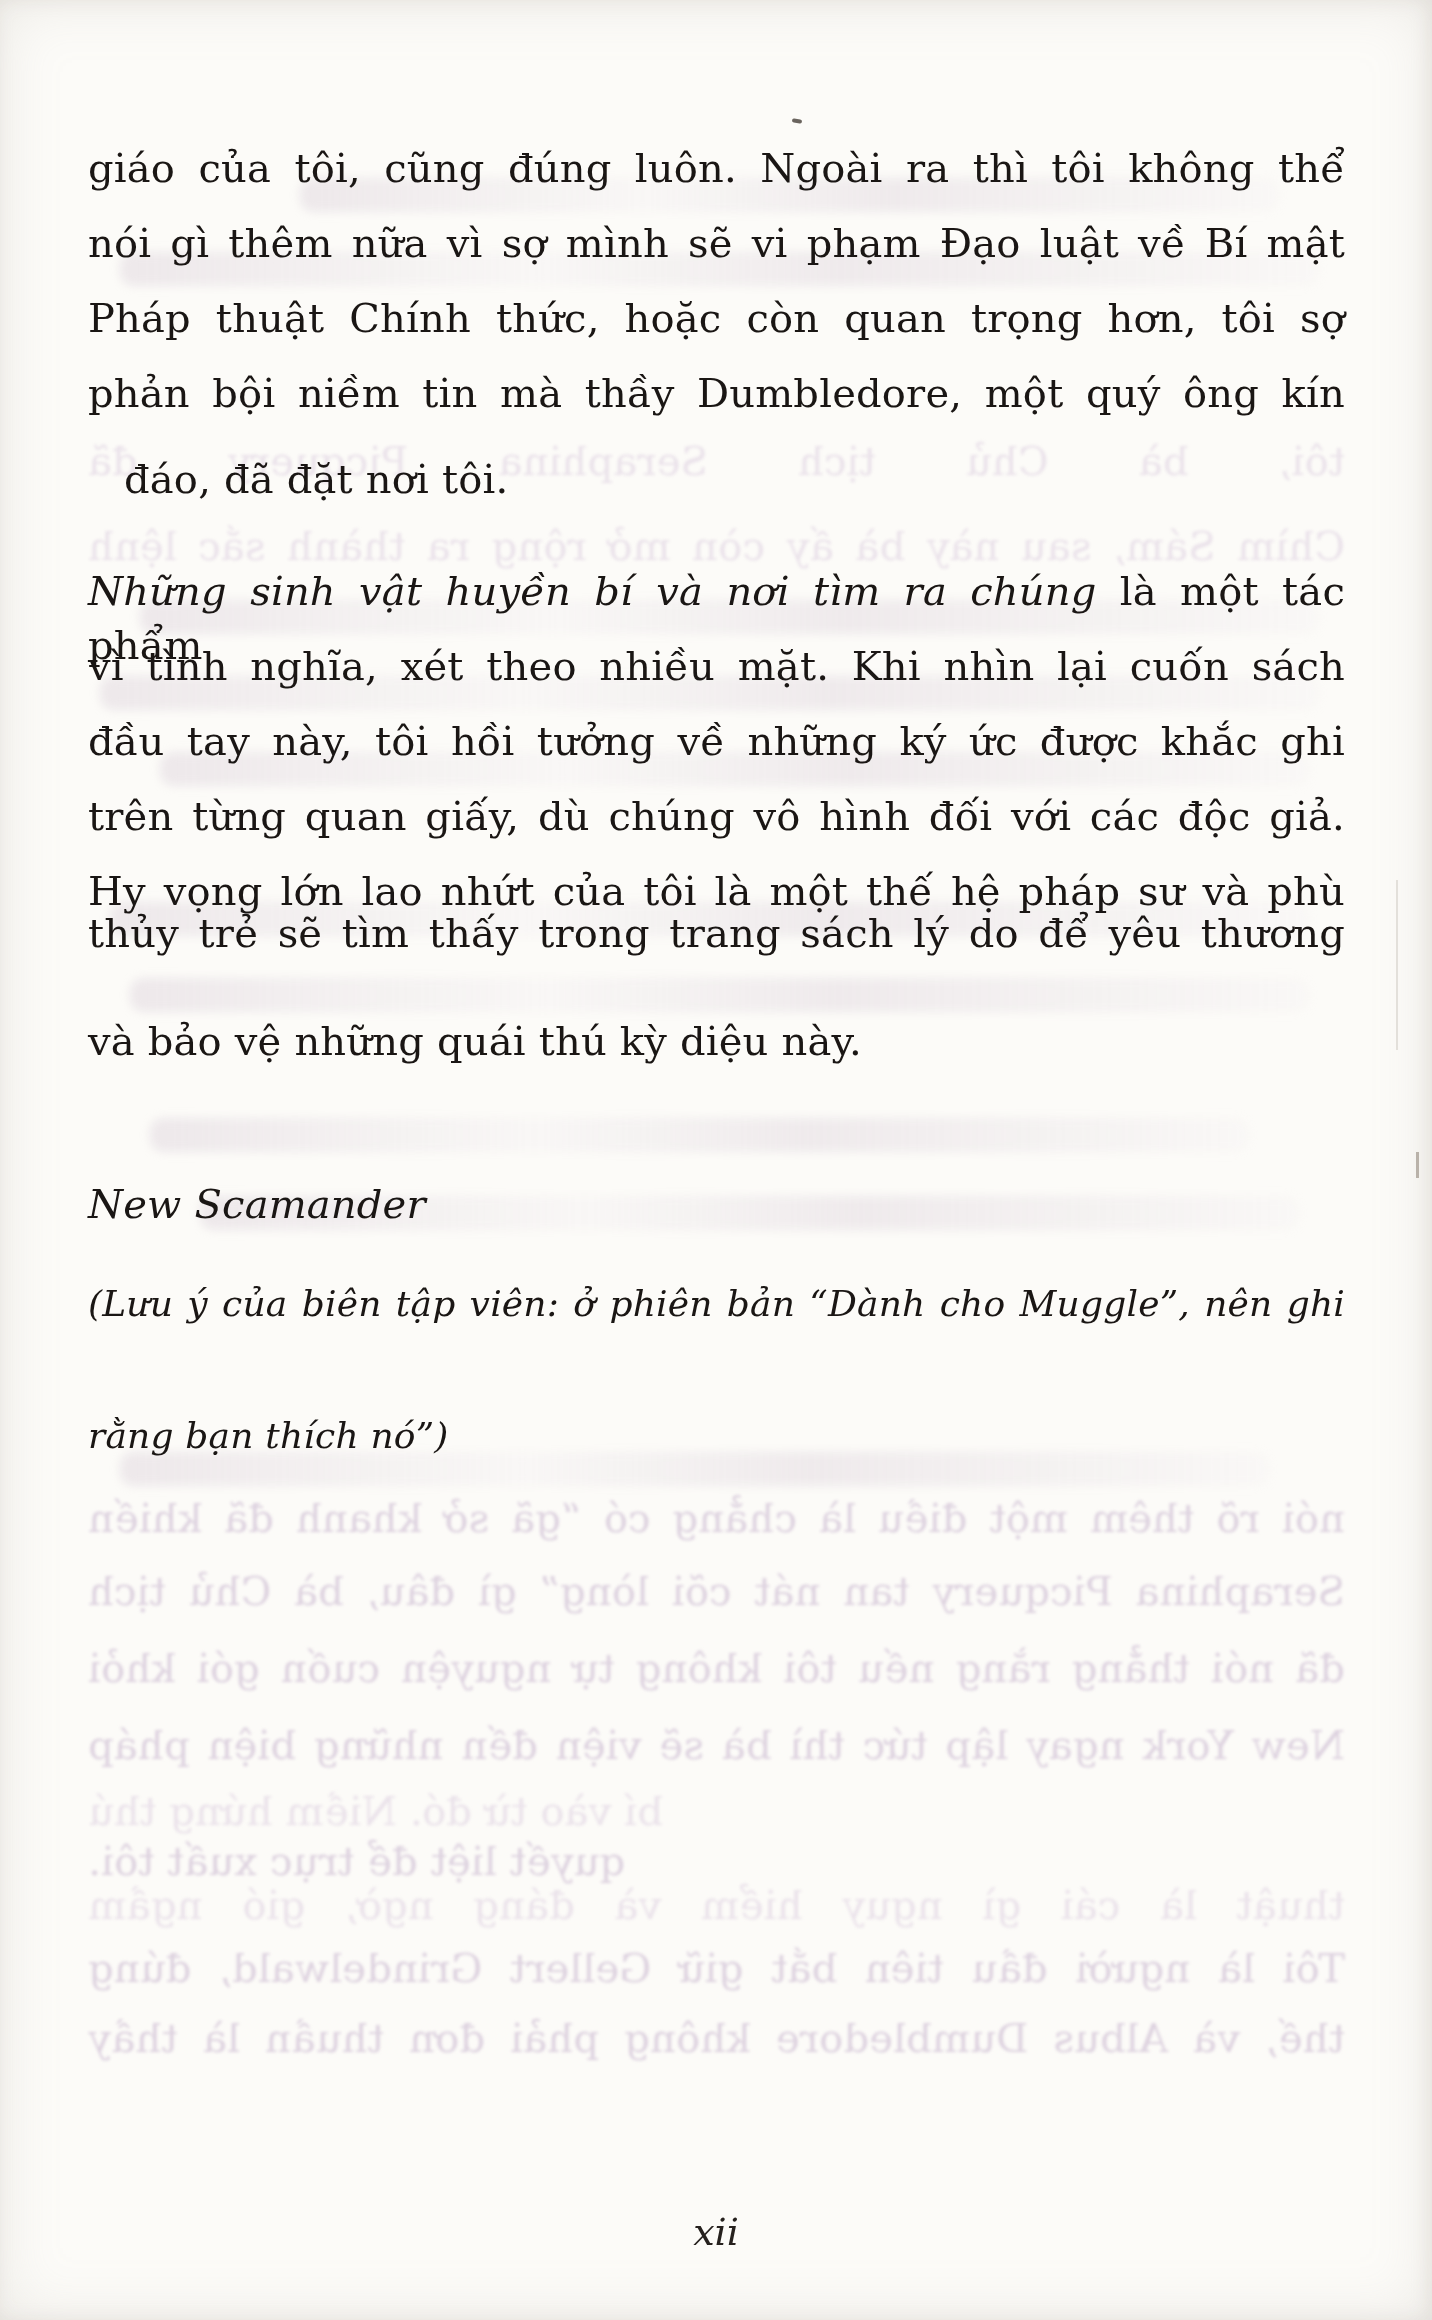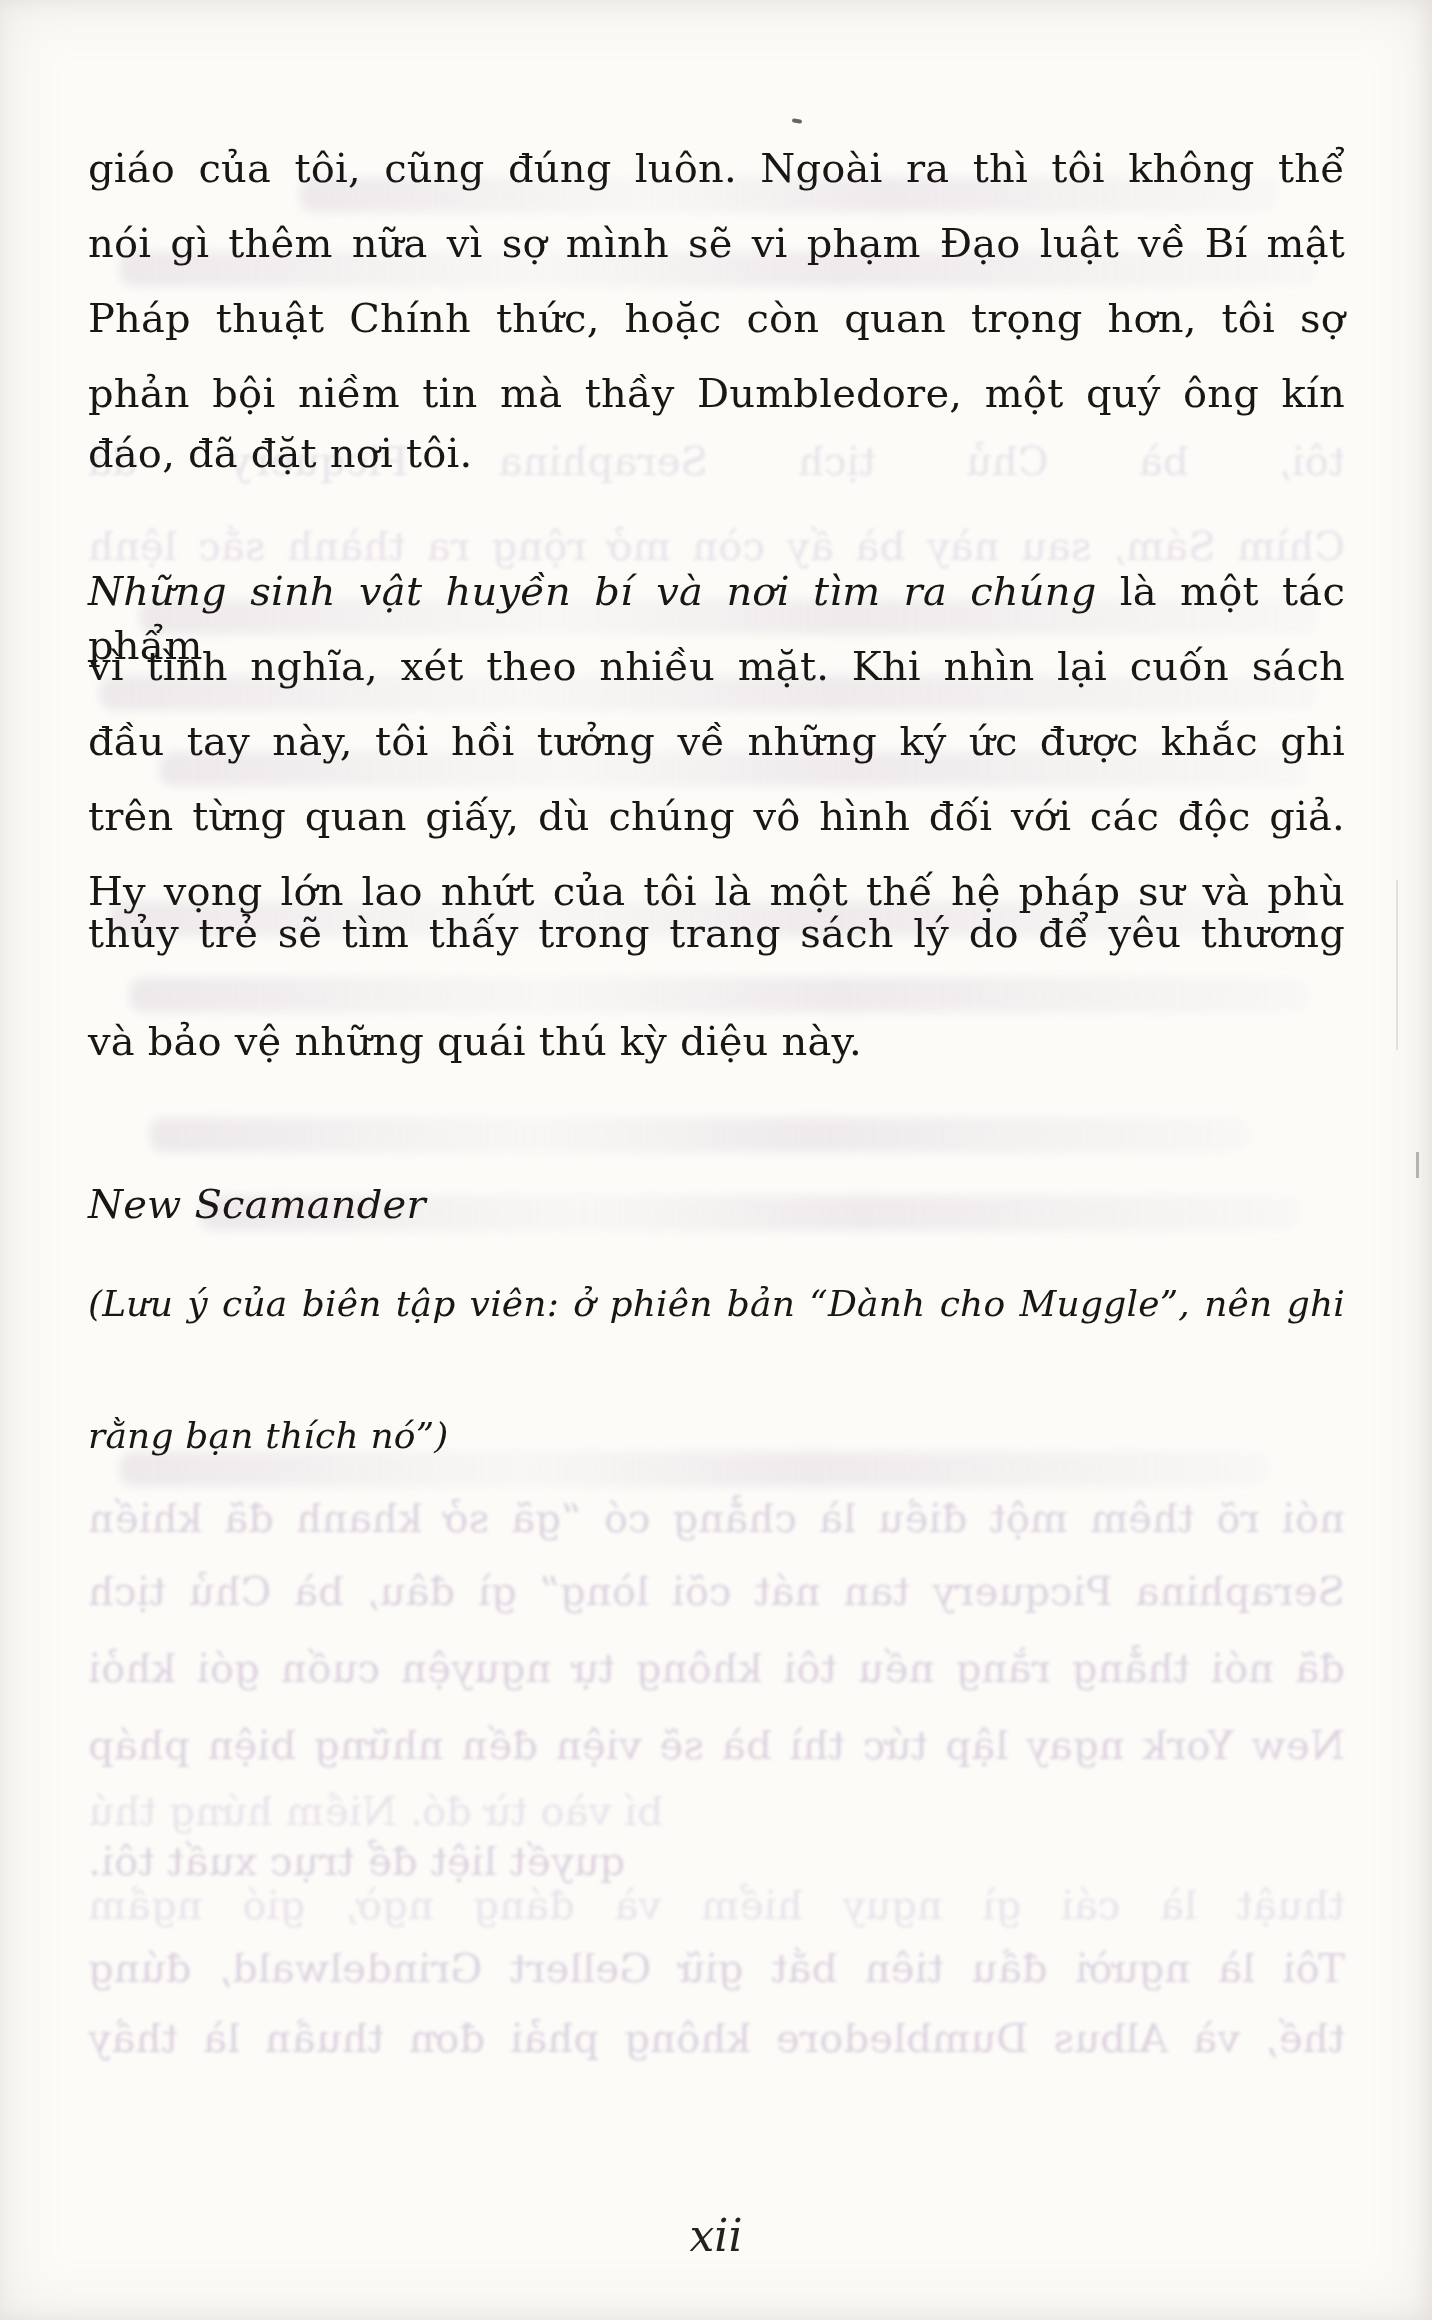--- a/index.html
+++ b/index.html
@@ -16,29 +16,29 @@
   
   .line{
     position:absolute;left:88px;width:1257px;
     font-size:40px;line-height:54px;
     text-align:justify;text-align-last:justify;
     white-space:normal;color:#1a1614;
     letter-spacing:.2px;
   }
   .line.lastline{text-align-last:left;}
   .it{font-style:italic;}
-  .p1l1{top:141px;} .p1l2{top:216px;} .p1l3{top:291px;} .p1l4{top:366px;} .p1l5{top:426px;}
+  .p1l1{top:141px;} .p1l2{top:216px;} .p1l3{top:291px;} .p1l4{top:366px;} .p1l5{top:452px;margin-left:36px;}
   .p2l1{top:564px;} .p2l2{top:639px;} .p2l3{top:714px;} .p2l4{top:789px;}
   .p2l5{top:864px;} .p2l6{top:906px;} .p2l7{top:1014px;}
   .sig{top:1177px;font-style:italic;text-align-last:left;font-size:40px;}
   .note{font-style:italic;font-size:36px;line-height:48px;}
   .n1{top:1280px;} .n2{top:1346px;} .n3{top:1412px;}
   .folio{
     position:absolute;top:2210px;left:0;width:100%;
-    text-align:center;font-style:italic;font-size:44px;color:#26211e;
+    text-align:center;font-style:italic;font-size:38px;color:#26211e;
   }
   
   .ghost{
     position:absolute;left:88px;width:1257px;
     font-size:40px;line-height:54px;
     text-align:justify;text-align-last:justify;
     color:#ddd2df;
     transform:scaleX(-1);
     filter:blur(1.4px);
     letter-spacing:.2px;

